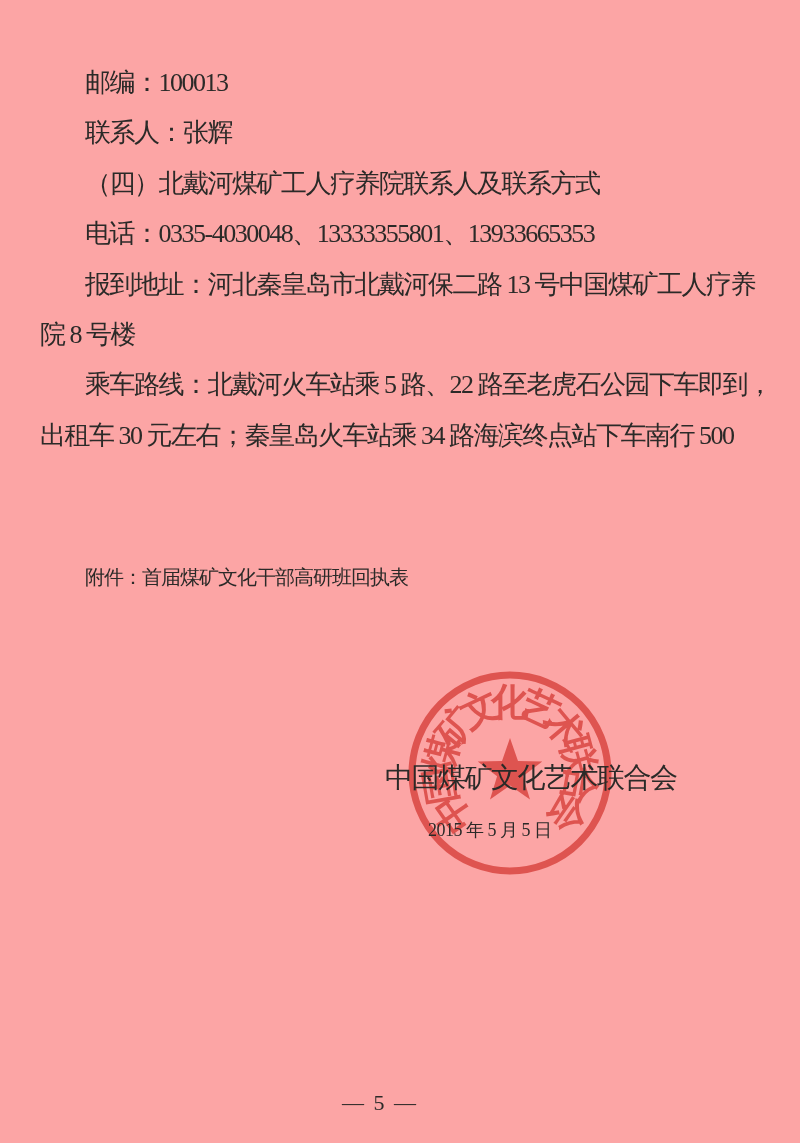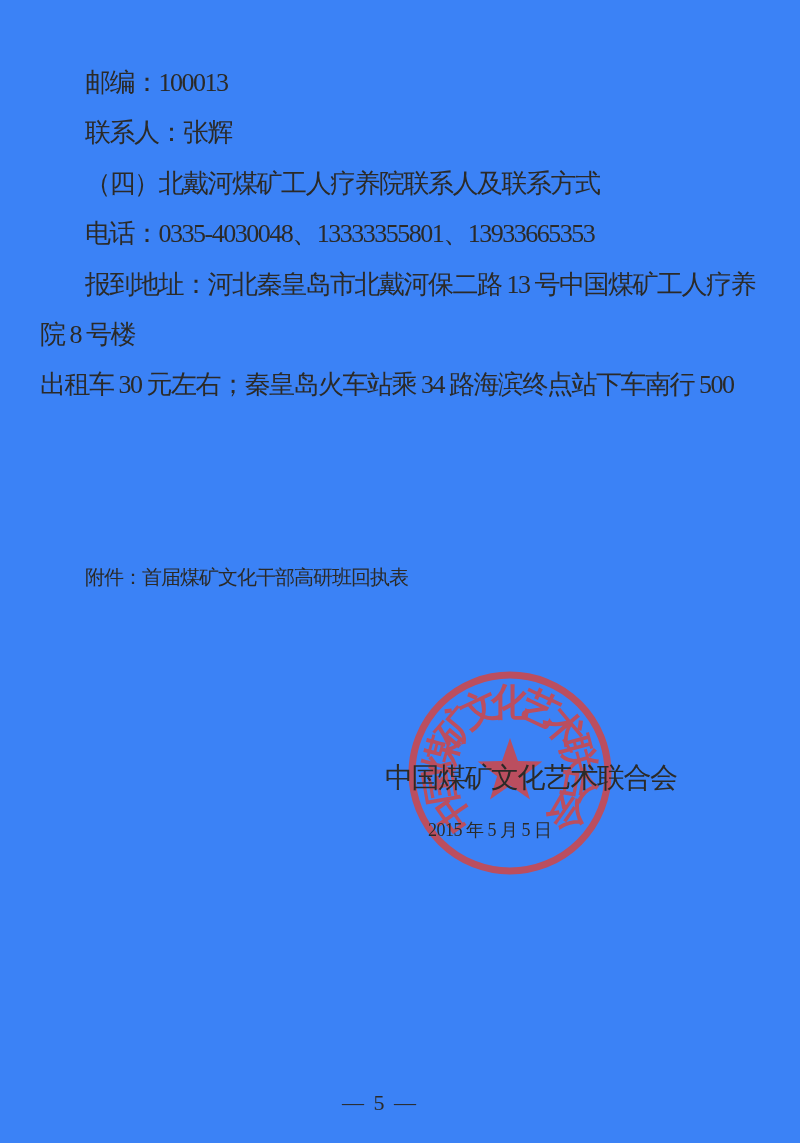--- a/index.html
+++ b/index.html
@@ -66,29 +66,30 @@
     left:0;right:40px;
     top:1090px;
     text-align:center;
     font-size:22px;
     letter-spacing:2px;
   }
 </style>
 </head>
 <body>
 
-<div class="page" style="background: #3b82f6; color: rgb(43, 42, 40);">
+<div class="page" style="background: #fca5a5; color: rgb(43, 42, 40);">
 
   <div class="body-lines">
     <div class="line indent">邮编：100013</div>
     <div class="line indent">联系人：张辉</div>
     <div class="line indent">（四）北戴河煤矿工人疗养院联系人及联系方式</div>
     <div class="line indent">电话：0335-4030048、13333355801、13933665353</div>
     <div class="line indent">报到地址：河北秦皇岛市北戴河保二路 13 号中国煤矿工人疗养</div>
     <div class="line">院 8 号楼</div>
+    <div class="line indent">乘车路线：北戴河火车站乘 5 路、22 路至老虎石公园下车即到，</div>
     <div class="line">出租车 30 元左右；秦皇岛火车站乘 34 路海滨终点站下车南行 500</div>
   </div>
 
   <div class="attachment">附件：首届煤矿文化干部高研班回执表</div>
 
   <div class="seal">
     <svg viewBox="-115 -115 230 230" xmlns="http://www.w3.org/2000/svg">
       <circle class="seal-ring-circle" cx="0" cy="0" r="98" fill="none" stroke-width="7" stroke="#d8433e"></circle>
       <polygon class="seal-star" points="0,-34 8,-11 32.3,-10.5 12.9,4.2 20,27.5 0,13.6 -20,27.5 -12.9,4.2 -32.3,-10.5 -8,-11" transform="translate(0,-1)" fill="#d8433e"></polygon>
       <g id="seal-ring-text" fill="#d8433e">

